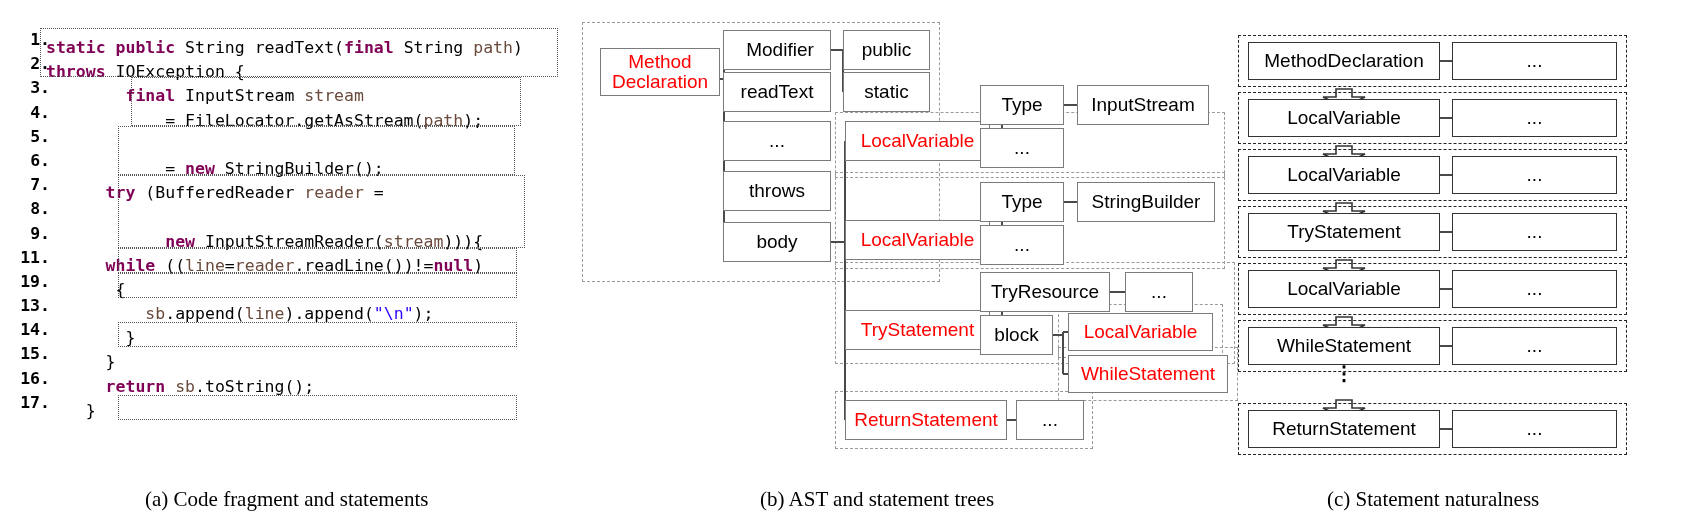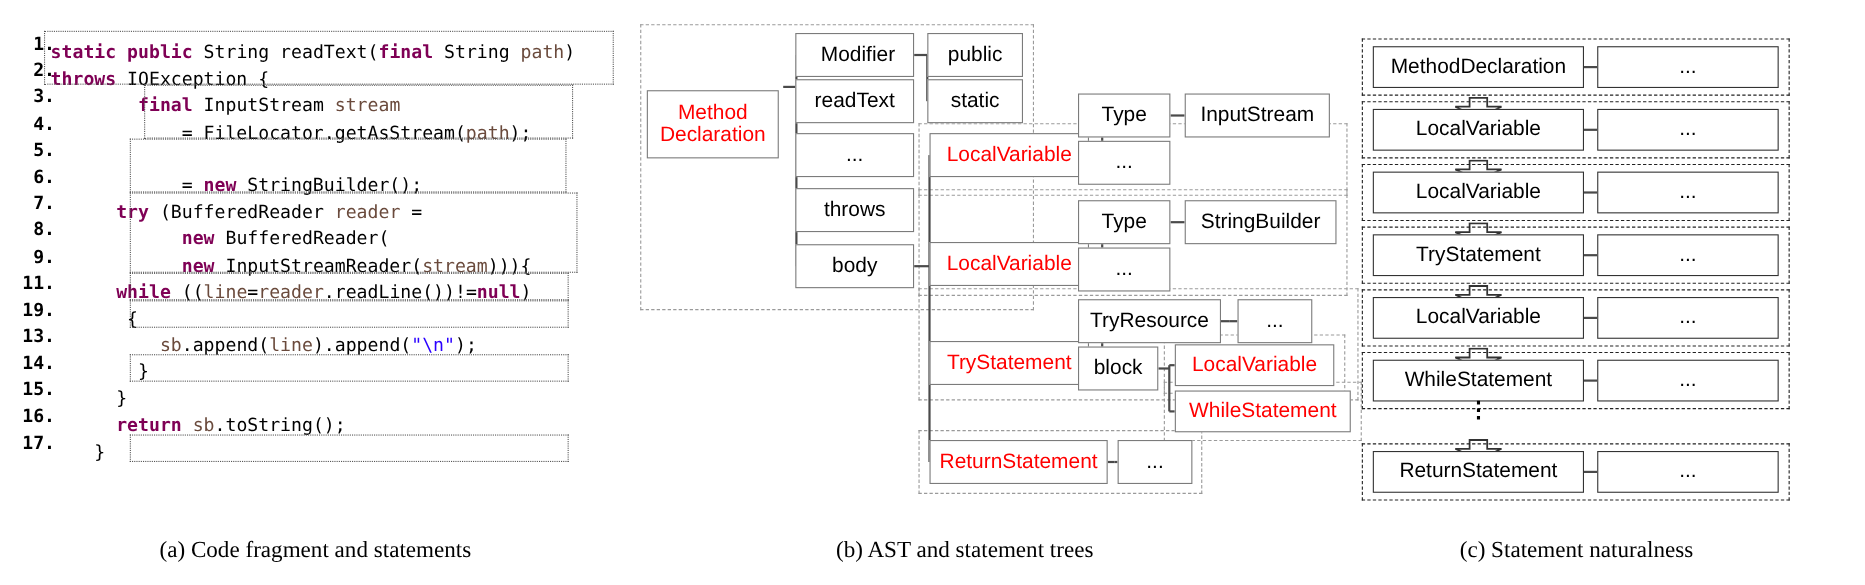--- a/index.html
+++ b/index.html
@@ -46,21 +46,21 @@
 
 <div class="panel" id="code-panel">
   <div id="code-lines">
       <div class="code-row"><span class="ln">1.</span><span class="ct"><span class="kw">static </span><span class="kw">public </span><span>String readText(</span><span class="kw">final </span><span>String </span><span class="var">path</span><span>)</span></span></div>
       <div class="code-row"><span class="ln">2.</span><span class="ct"><span class="kw">throws </span><span>IOException {</span></span></div>
       <div class="code-row"><span class="ln">3.</span><span class="ct"><span>        </span><span class="kw">final </span><span>InputStream </span><span class="var">stream</span></span></div>
       <div class="code-row"><span class="ln">4.</span><span class="ct"><span>            = FileLocator.getAsStream(</span><span class="var">path</span><span>);</span></span></div>
       <div class="code-row"><span class="ln">5.</span></div>
       <div class="code-row"><span class="ln">6.</span><span class="ct"><span>            = </span><span class="kw">new </span><span>StringBuilder();</span></span></div>
       <div class="code-row"><span class="ln">7.</span><span class="ct"><span>      </span><span class="kw">try </span><span>(BufferedReader </span><span class="var">reader</span><span> =</span></span></div>
-      <div class="code-row"><span class="ln">8.</span><span class="ct"><span>            </span><span class="kw">new </span><span>BufferedReader(</span></span></div>
+      <div class="code-row"><span class="ln">8.</span></div>
       <div class="code-row"><span class="ln">9.</span><span class="ct"><span>            </span><span class="kw">new </span><span>InputStreamReader(</span><span class="var">stream</span><span>))){</span></span></div>
       <div class="code-row"><span class="ln">11.</span><span class="ct"><span>      </span><span class="kw">while </span><span>((</span><span class="var">line</span><span>=</span><span class="var">reader</span><span>.readLine())!=</span><span class="kw">null</span><span>)</span></span></div>
       <div class="code-row"><span class="ln">19.</span><span class="ct"><span>       {</span></span></div>
       <div class="code-row"><span class="ln">13.</span><span class="ct"><span>          </span><span class="var">sb</span><span>.append(</span><span class="var">line</span><span>).append(</span><span class="str">"\n"</span><span>);</span></span></div>
       <div class="code-row"><span class="ln">14.</span><span class="ct"><span>        }</span></span></div>
       <div class="code-row"><span class="ln">15.</span><span class="ct"><span>      }</span></span></div>
       <div class="code-row"><span class="ln">16.</span><span class="ct"><span>      </span><span class="kw">return </span><span class="var">sb</span><span>.toString();</span></span></div>
       <div class="code-row"><span class="ln">17.</span><span class="ct"><span>    }</span></span></div>
     </div>
   <div id="code-boxes">
@@ -126,21 +126,21 @@
       <div class="lnk h" style="left: 433px; top: 409.2px; width: 3px; height: 1.6px;"></div>
       <div class="lnk h" style="left: 432.2px; top: 410px; width: 1.6px; height: 0px;"></div>
       <div class="lnk h" style="left: 251px; top: 231.2px; width: 14px; height: 1.6px;"></div>
       <div class="lnk h" style="left: 265px; top: 130.2px; width: 0px; height: 1.6px;"></div>
       <div class="lnk h" style="left: 265px; top: 229.2px; width: 0px; height: 1.6px;"></div>
       <div class="lnk h" style="left: 265px; top: 319.2px; width: 0px; height: 1.6px;"></div>
       <div class="lnk h" style="left: 265px; top: 409.2px; width: 0px; height: 1.6px;"></div>
       <div class="lnk v" style="left: 264.2px; top: 131px; width: 1.6px; height: 279px;"></div>
     </div>
   <div id="ast-nodes">
-      <div class="node red" style="left: 8px; top: 38px; width: 120px; height: 62px; margin-top: 34px;">
+      <div class="node red" style="left: 20px; top: 38px; width: 120px; height: 48px;">
         <span style="white-space: pre-line;">Method
 Declaration</span>
       </div>
       <div class="node" style="left: 143px; top: 20px; width: 108px; height: 40px;">
         <span style="white-space: pre-line; margin-left: 6px;">Modifier</span>
       </div>
       <div class="node" style="left: 263px; top: 20px; width: 87px; height: 40px;">
         <span style="white-space: pre-line;">public</span>
       </div>
       <div class="node" style="left: 263px; top: 62px; width: 87px; height: 40px;">

